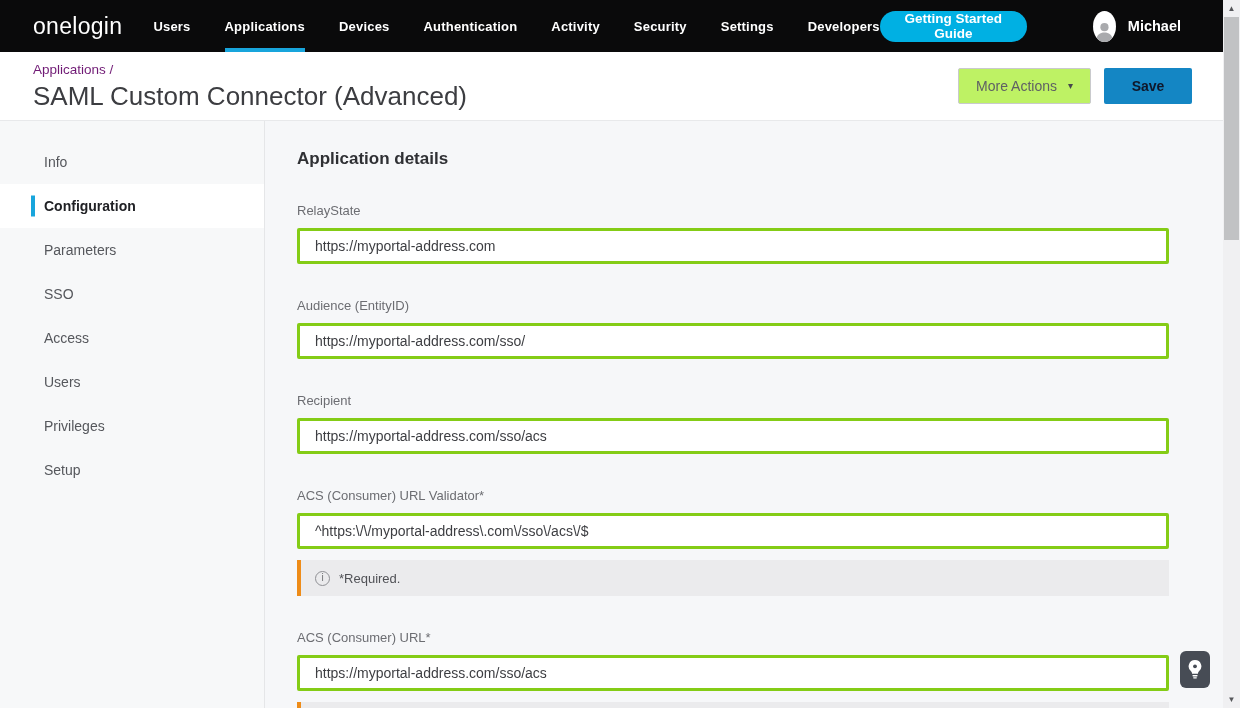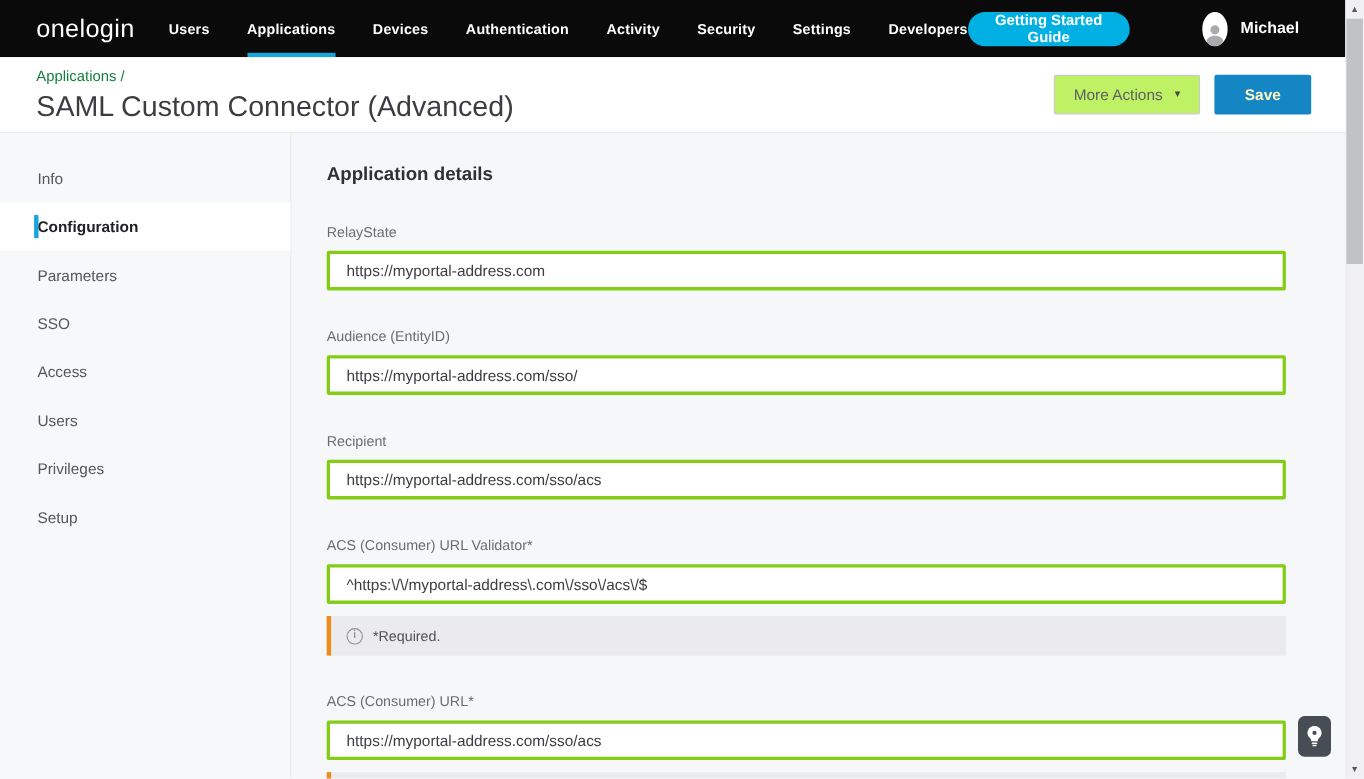--- a/index.html
+++ b/index.html
@@ -49,45 +49,45 @@
   .username { color: #fff; font-size: 14.5px; font-weight: 700; cursor: pointer; }
 
   
   .page-head {
     height: 69px; flex: none; background: #fff;
     border-bottom: 1px solid #e8e9eb;
     display: flex; align-items: center; justify-content: space-between;
     padding: 0 31px 0 33px;
   }
   .breadcrumb {
-    color: #15803d; font-size: 13.5px; text-decoration: none;
+    color: #701a75; font-size: 13.5px; text-decoration: none;
     display: inline-block; margin-bottom: 4px; cursor: pointer;
   }
   .page-title { font-size: 26px; font-weight: 400; color: #3c3d41; }
   .ph-actions { display: flex; gap: 13px; align-items: center; }
   .more-actions {
     height: 36px; background: #bef264; border: 1px solid #c9cacd; border-radius: 2px;
     color: #5f6064; font-size: 14px; font-family: inherit; padding: 0 17px;
     display: flex; align-items: center; gap: 11px; cursor: pointer;
   }
   .caret { font-size: 10px; color: #47484c; line-height: 1; }
   .save-btn {
-    height: 36px; width: 88px; background: #1486c4; color: #fef9c3;
+    height: 36px; width: 88px; background: #1486c4; color: #0f172a;
     border: none; border-radius: 2px; font-size: 14px; font-weight: 700;
     font-family: inherit; cursor: pointer;
   }
 
   
   .body-row { flex: 1; min-height: 0; display: flex; }
   .sidebar {
     width: 265px; flex: none; background: #f7f8f9;
     border-right: 1px solid #e5e6e8; padding-top: 19px;
   }
   .side-item {
-    height: 44px; display: flex; align-items: center; padding-left: 34px;
+    height: 44px; display: flex; align-items: center; padding-left: 44px;
     font-size: 14px; color: #55575c; position: relative; cursor: pointer;
   }
   .side-item .active-bar { display: none; }
   .side-item.active { background: #fff; color: #202125; font-weight: 700; }
   .side-item.active .active-bar {
     display: block; position: absolute; left: 31px; top: 50%;
     transform: translateY(-50%); width: 4px; height: 21px; background: #18a5dc;
   }
 
   .content { flex: 1; min-width: 0; padding: 28px 54px 0 32px; overflow: hidden; background: #f6f7f9; }

